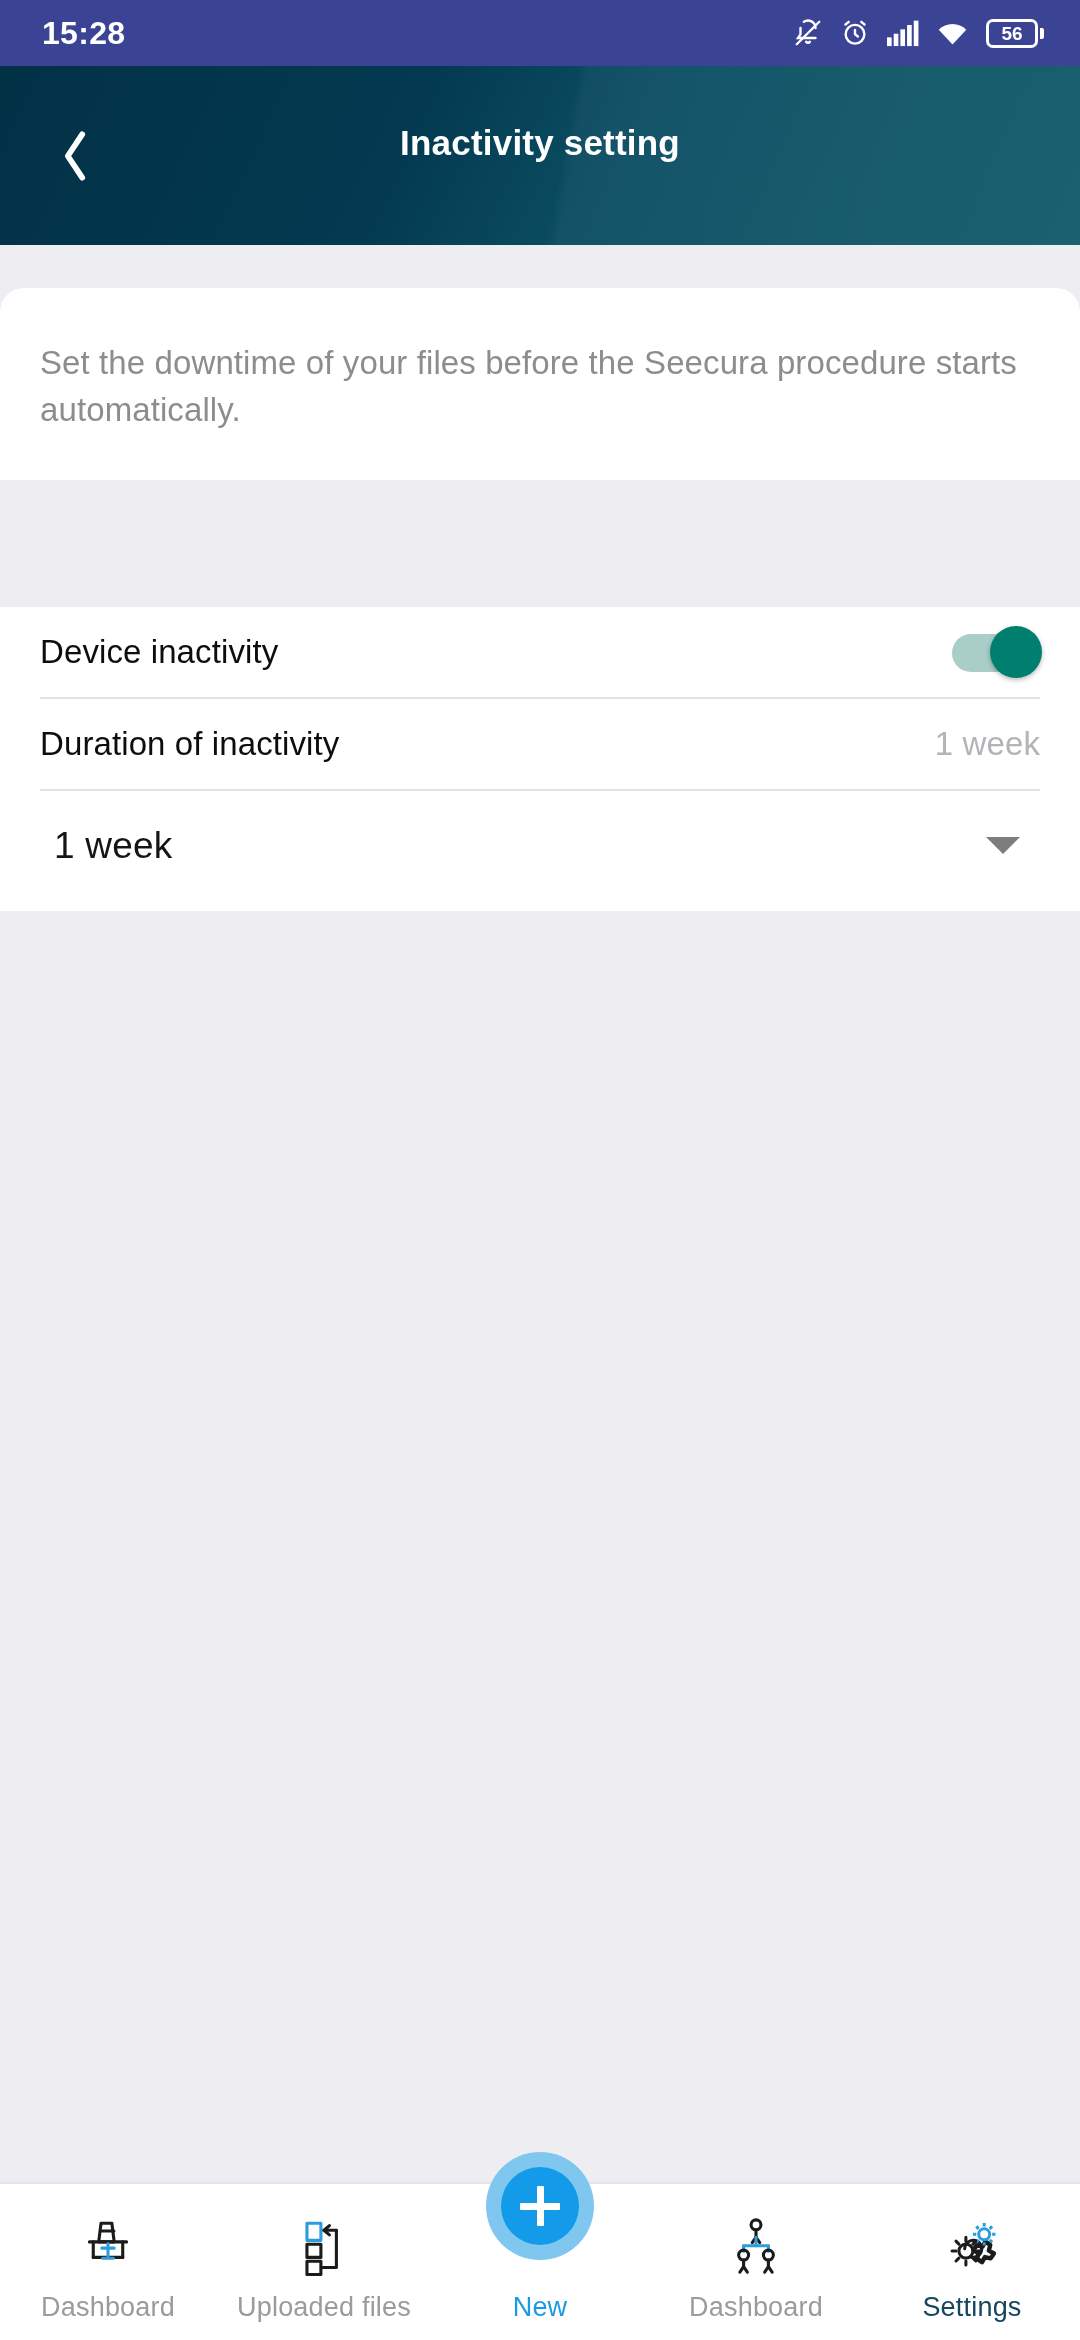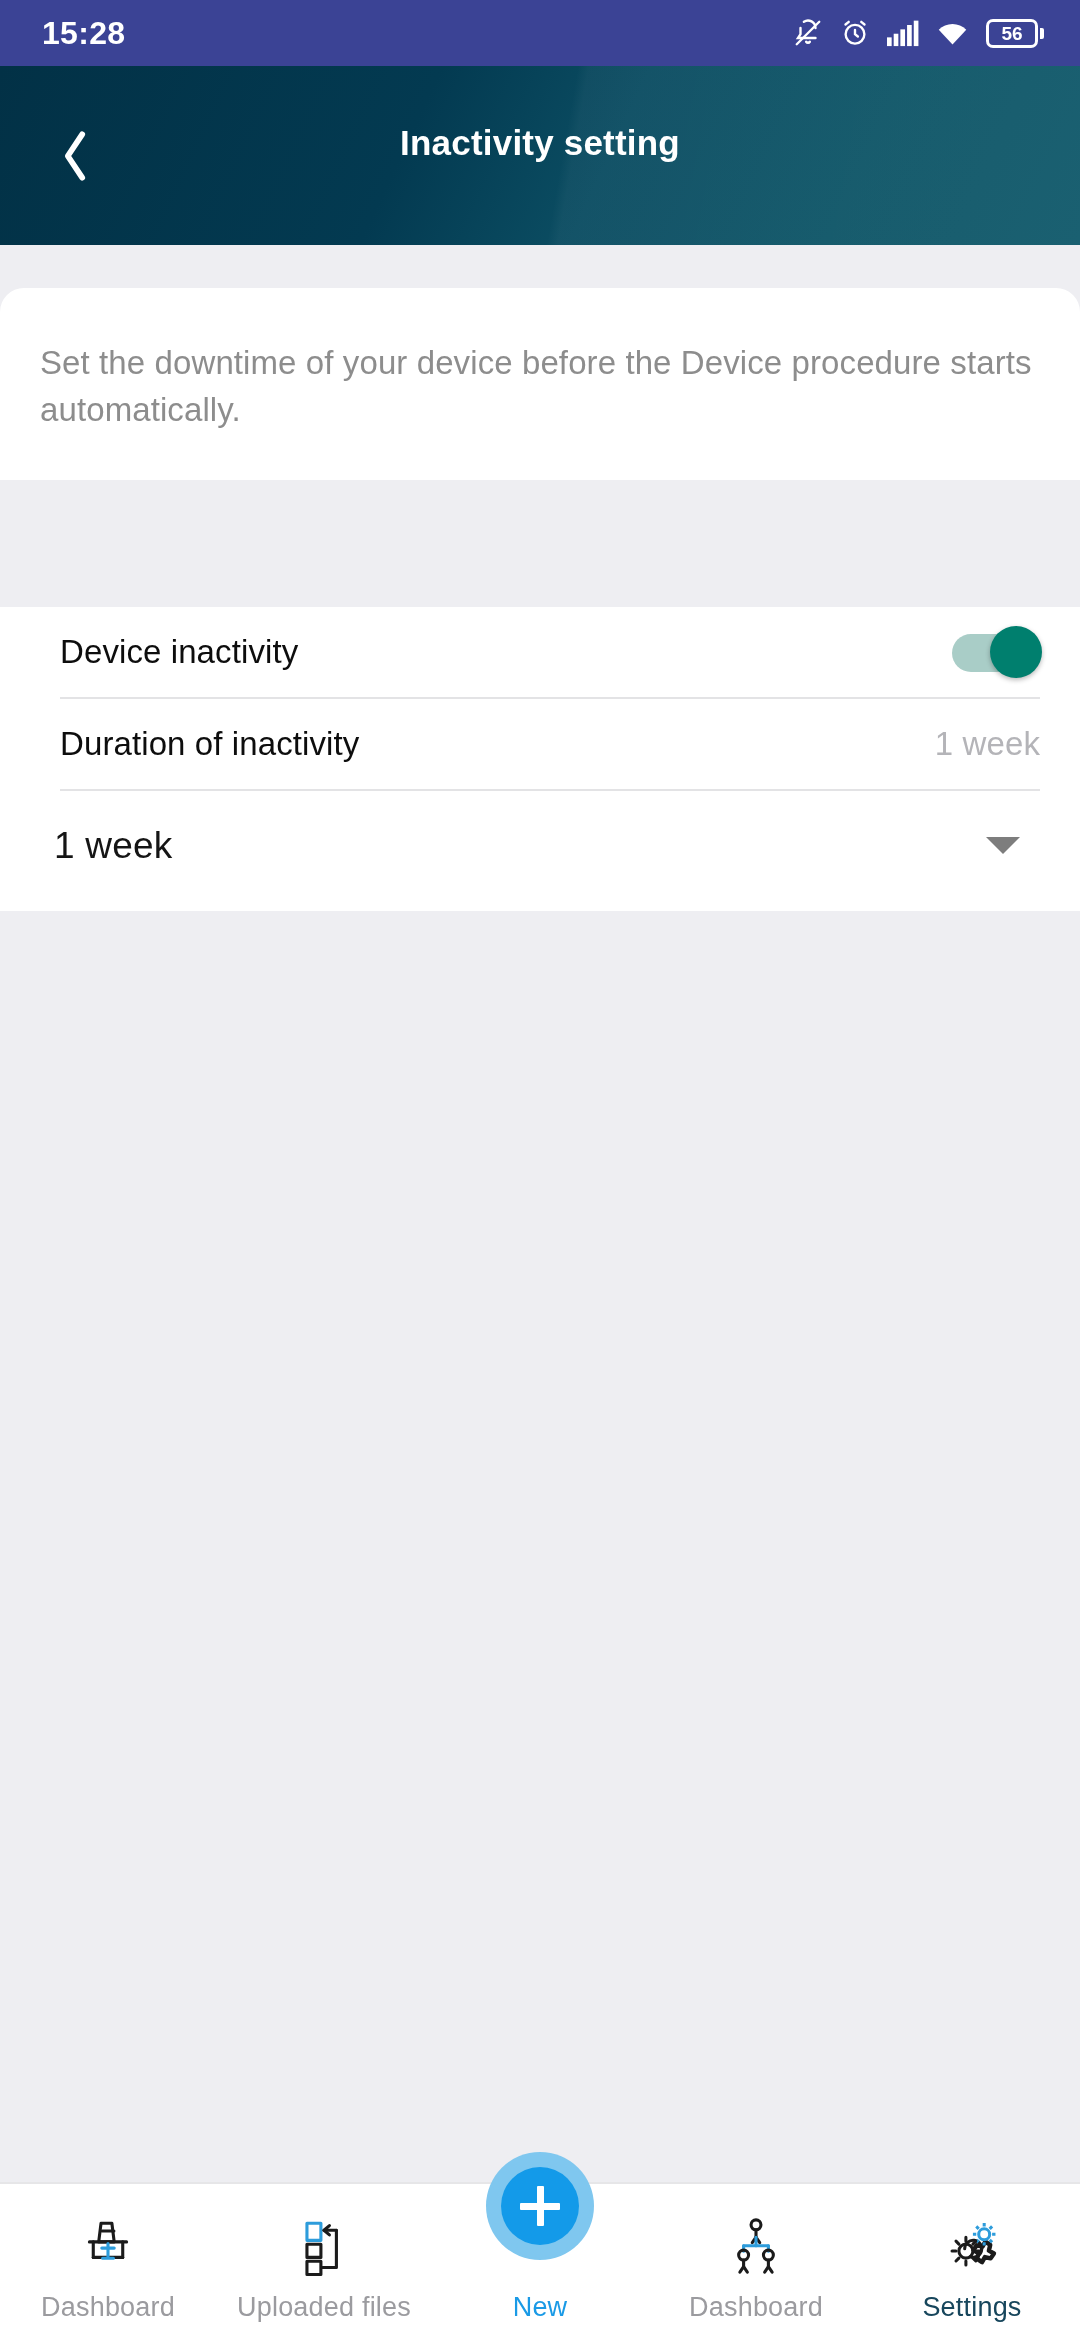--- a/index.html
+++ b/index.html
@@ -103,21 +103,20 @@
   }
   .gap-band { height:94px; background:#eeeef2; }
 
   .settings-card { background:#ffffff; padding:0 40px; }
   .row {
     height:92px;
     display:flex;
     align-items:center;
     justify-content:space-between;
     border-bottom:2px solid #e3e3e5;
-    margin-left:20px;
   }
   .row.first { margin-top:33px; }
   .row-label {
     font-size:33px;
     color:#0d0d0d;
     letter-spacing:.1px;
   }
   .row-value {
     font-size:33px;
     color:#b4b4b8;
@@ -273,21 +272,21 @@
     <svg width="30" height="54" viewBox="0 0 16 30" fill="none" stroke="#ffffff" stroke-width="3.2" stroke-linecap="round" stroke-linejoin="round">
       <polyline points="12,3 4,15 12,27"></polyline>
     </svg>
   </div>
   <div class="app-title">Inactivity setting</div>
 </div>
 
 <div class="sheet">
 
   <div class="card-top">
-    <div class="description">Set the downtime of your device before the Device procedure starts automatically.</div>
+    <div class="description">Set the downtime of your files before the Seecura procedure starts automatically.</div>
   </div>
 
   <div class="gap-band"></div>
 
   <div class="settings-card">
 
     <div class="row first">
       <div class="row-label">Device inactivity</div>
       <div class="toggle">
         <span class="toggle-track"></span>

